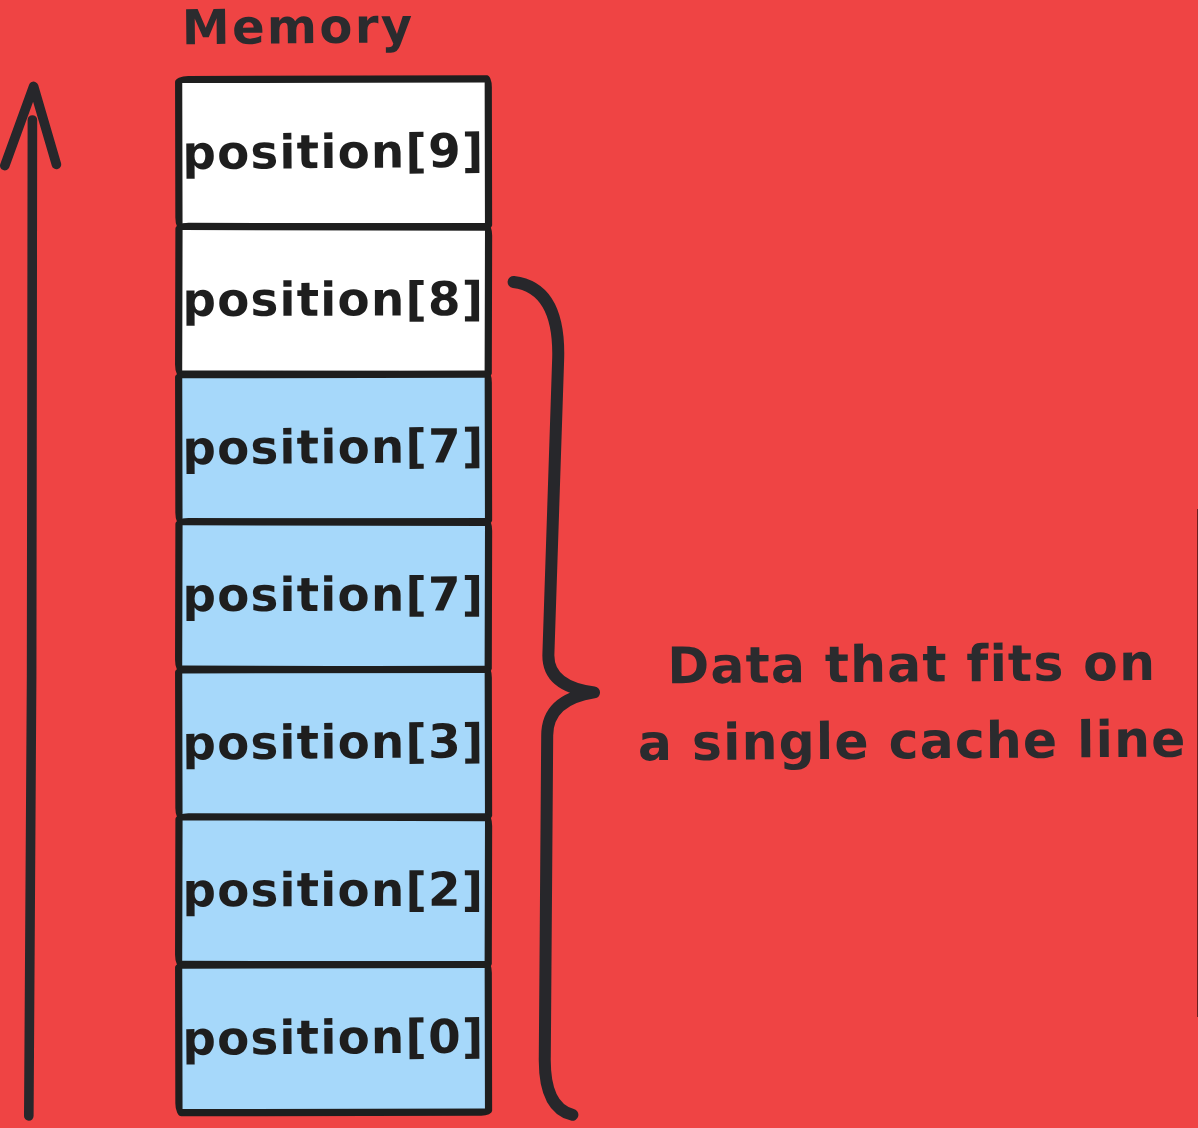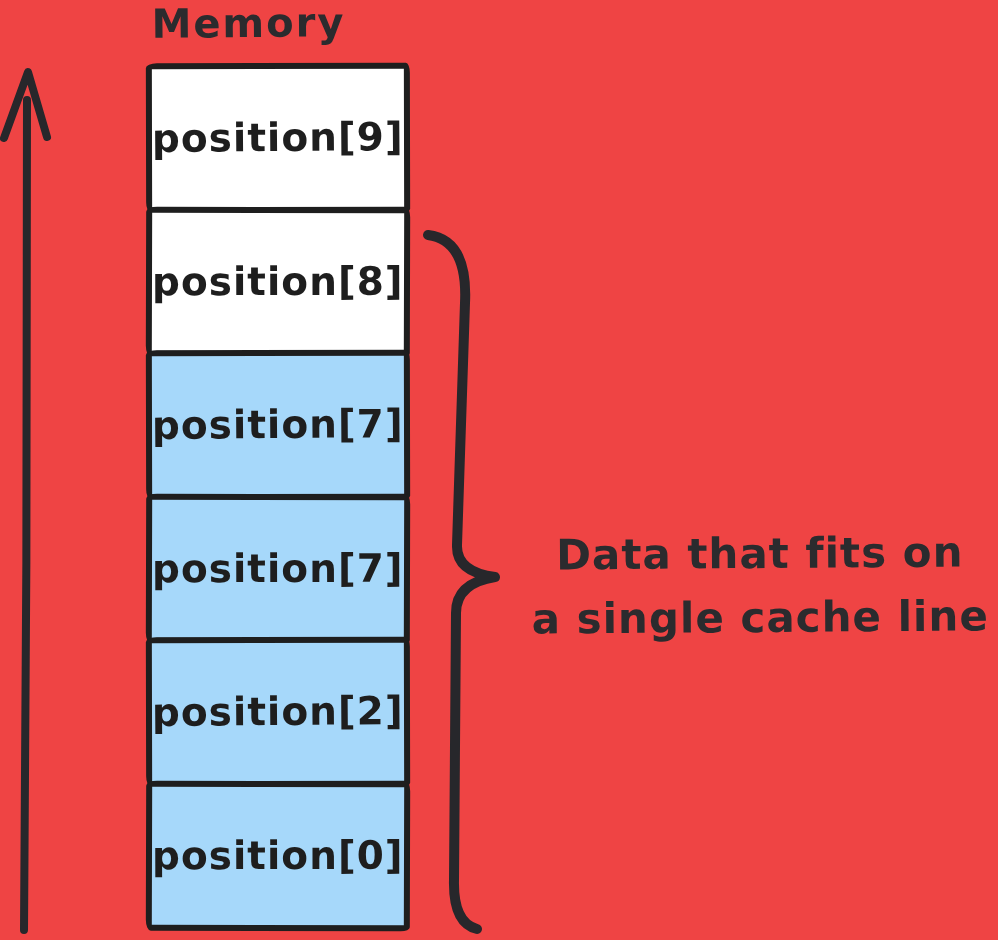--- a/index.html
+++ b/index.html
@@ -122,20 +122,23 @@
     <div class="cell plain">
         <span class="cell-label">position[8]</span>
       </div>
     <div class="cell cached">
         <span class="cell-label">position[7]</span>
       </div>
     <div class="cell cached">
         <span class="cell-label">position[7]</span>
       </div>
     <div class="cell cached">
+        <span class="cell-label">position[3]</span>
+      </div>
+    <div class="cell cached">
         <span class="cell-label">position[2]</span>
       </div>
     <div class="cell cached">
         <span class="cell-label">position[0]</span>
       </div>
   </div>
 
   <svg class="brace-svg" viewBox="0 0 110 715" aria-hidden="true">
     <path d="M 18 10
              Q 58 15 55 78

